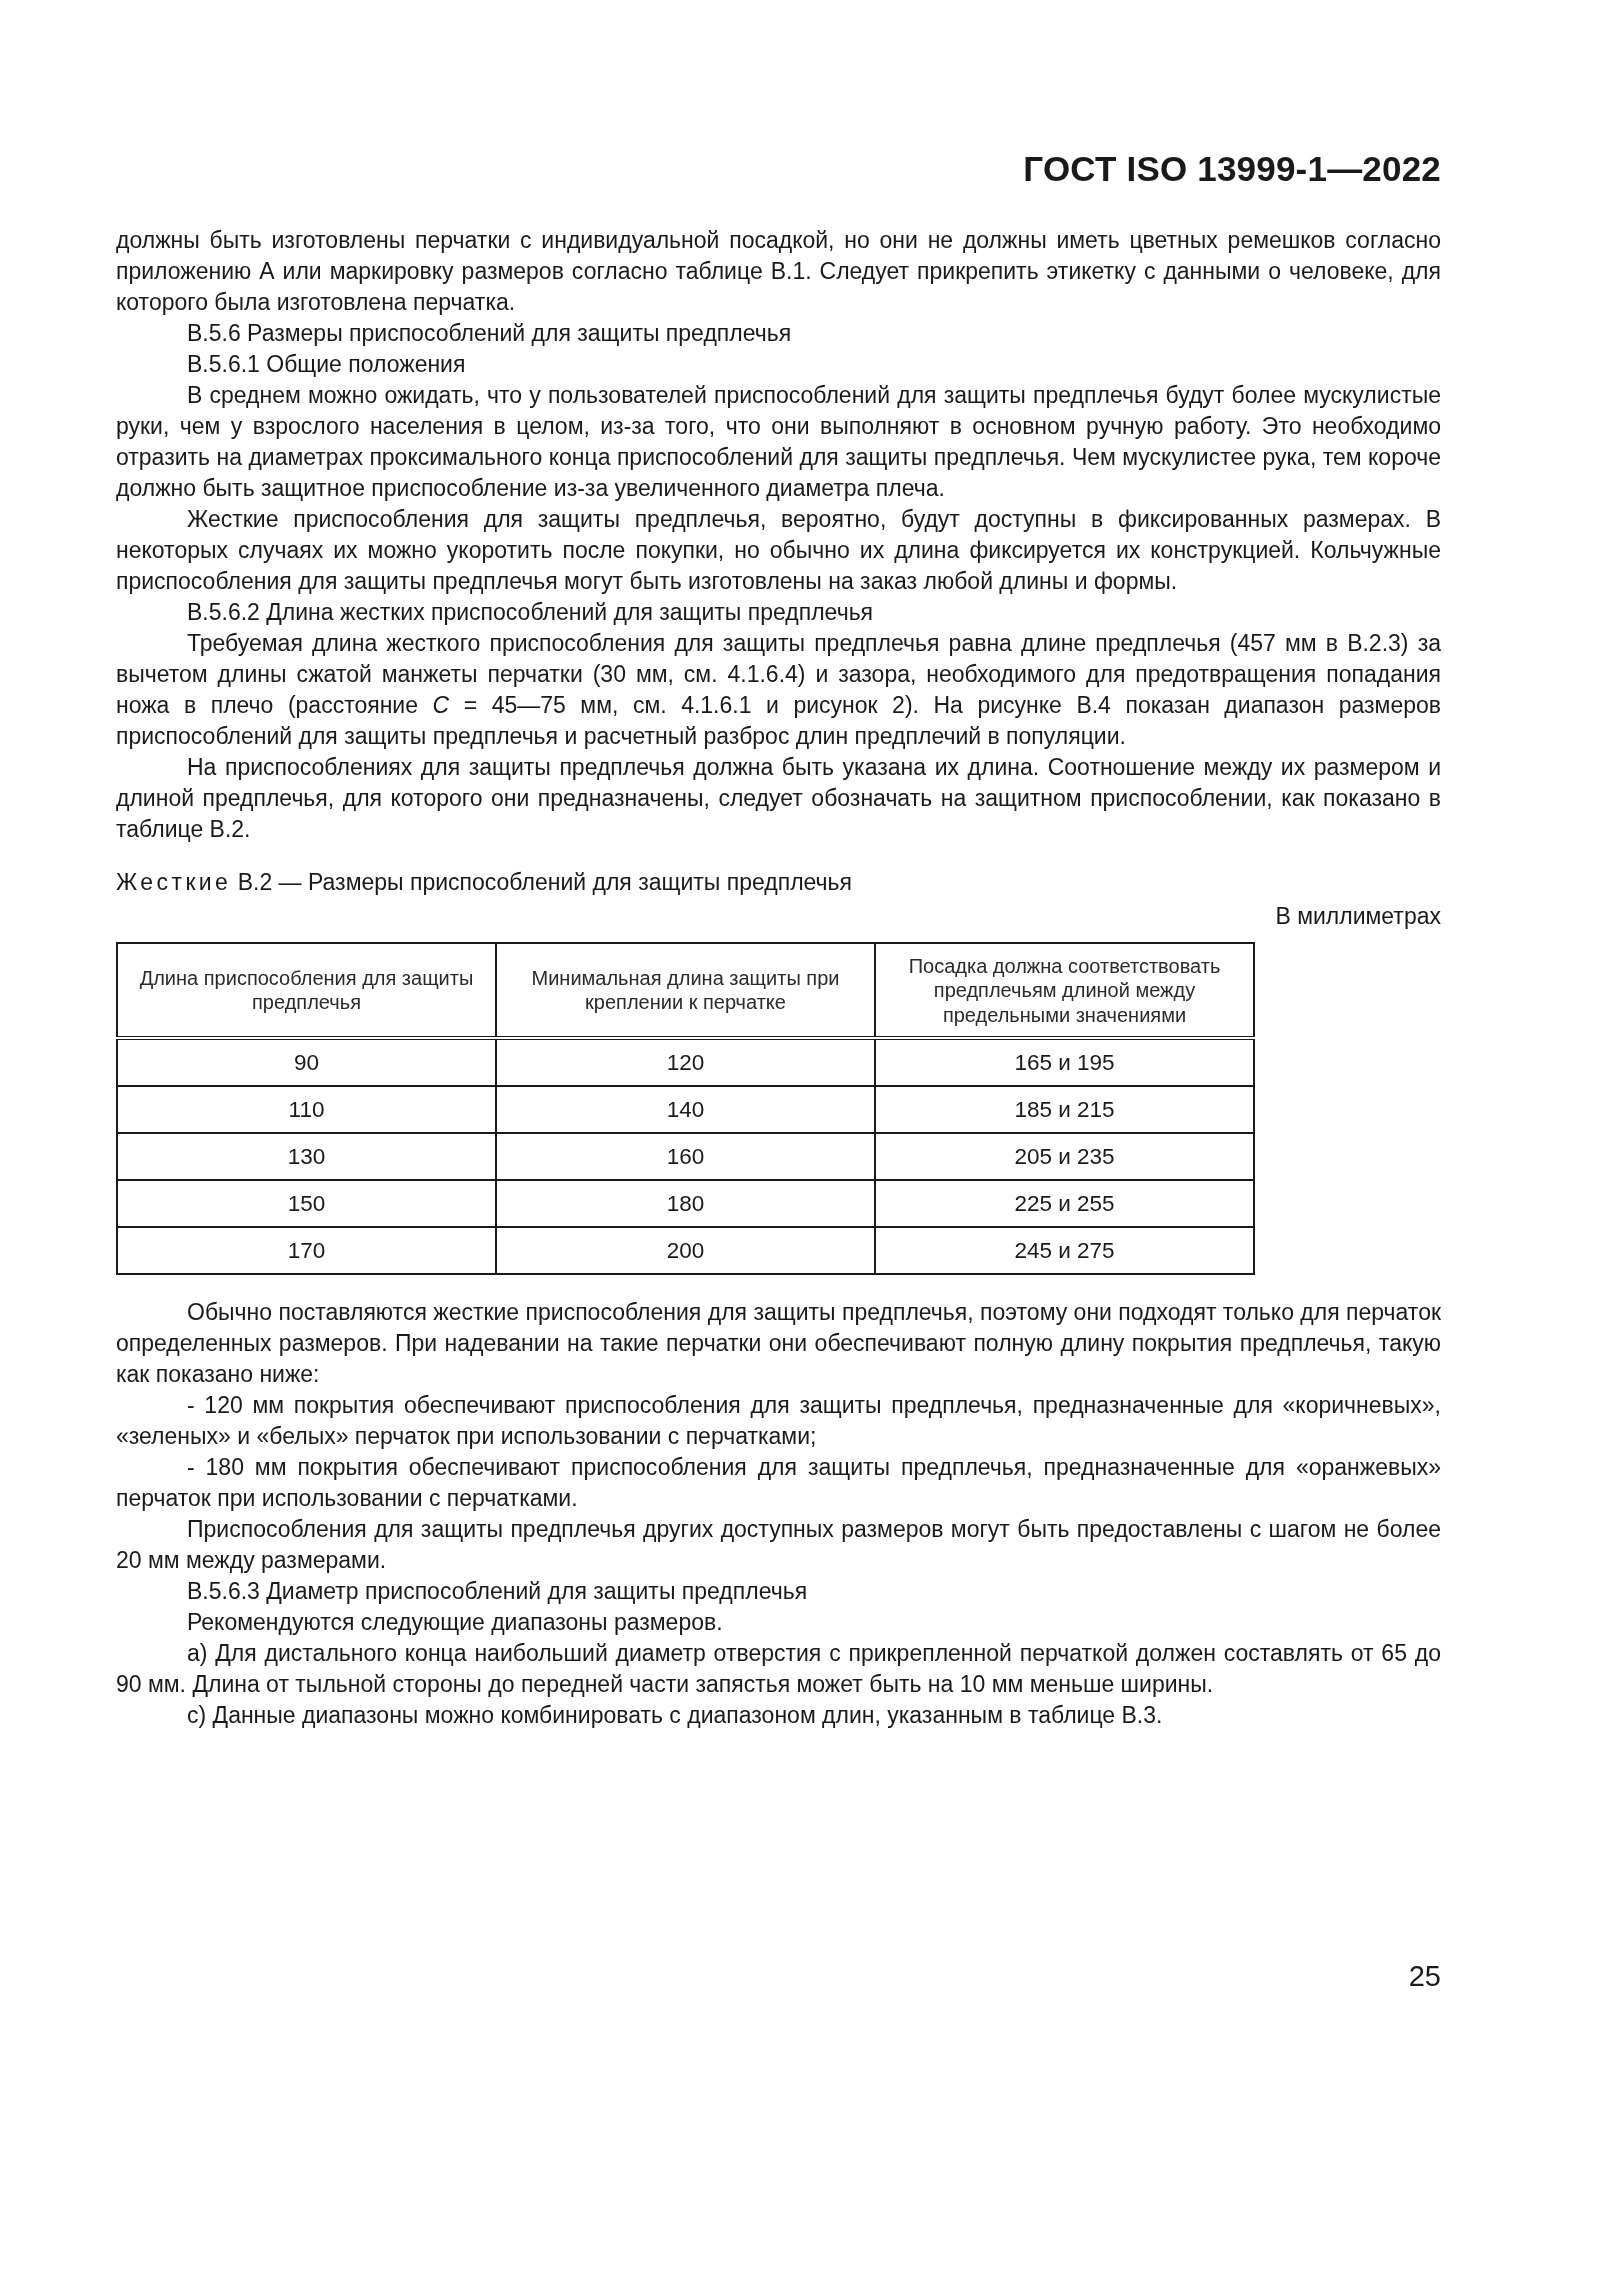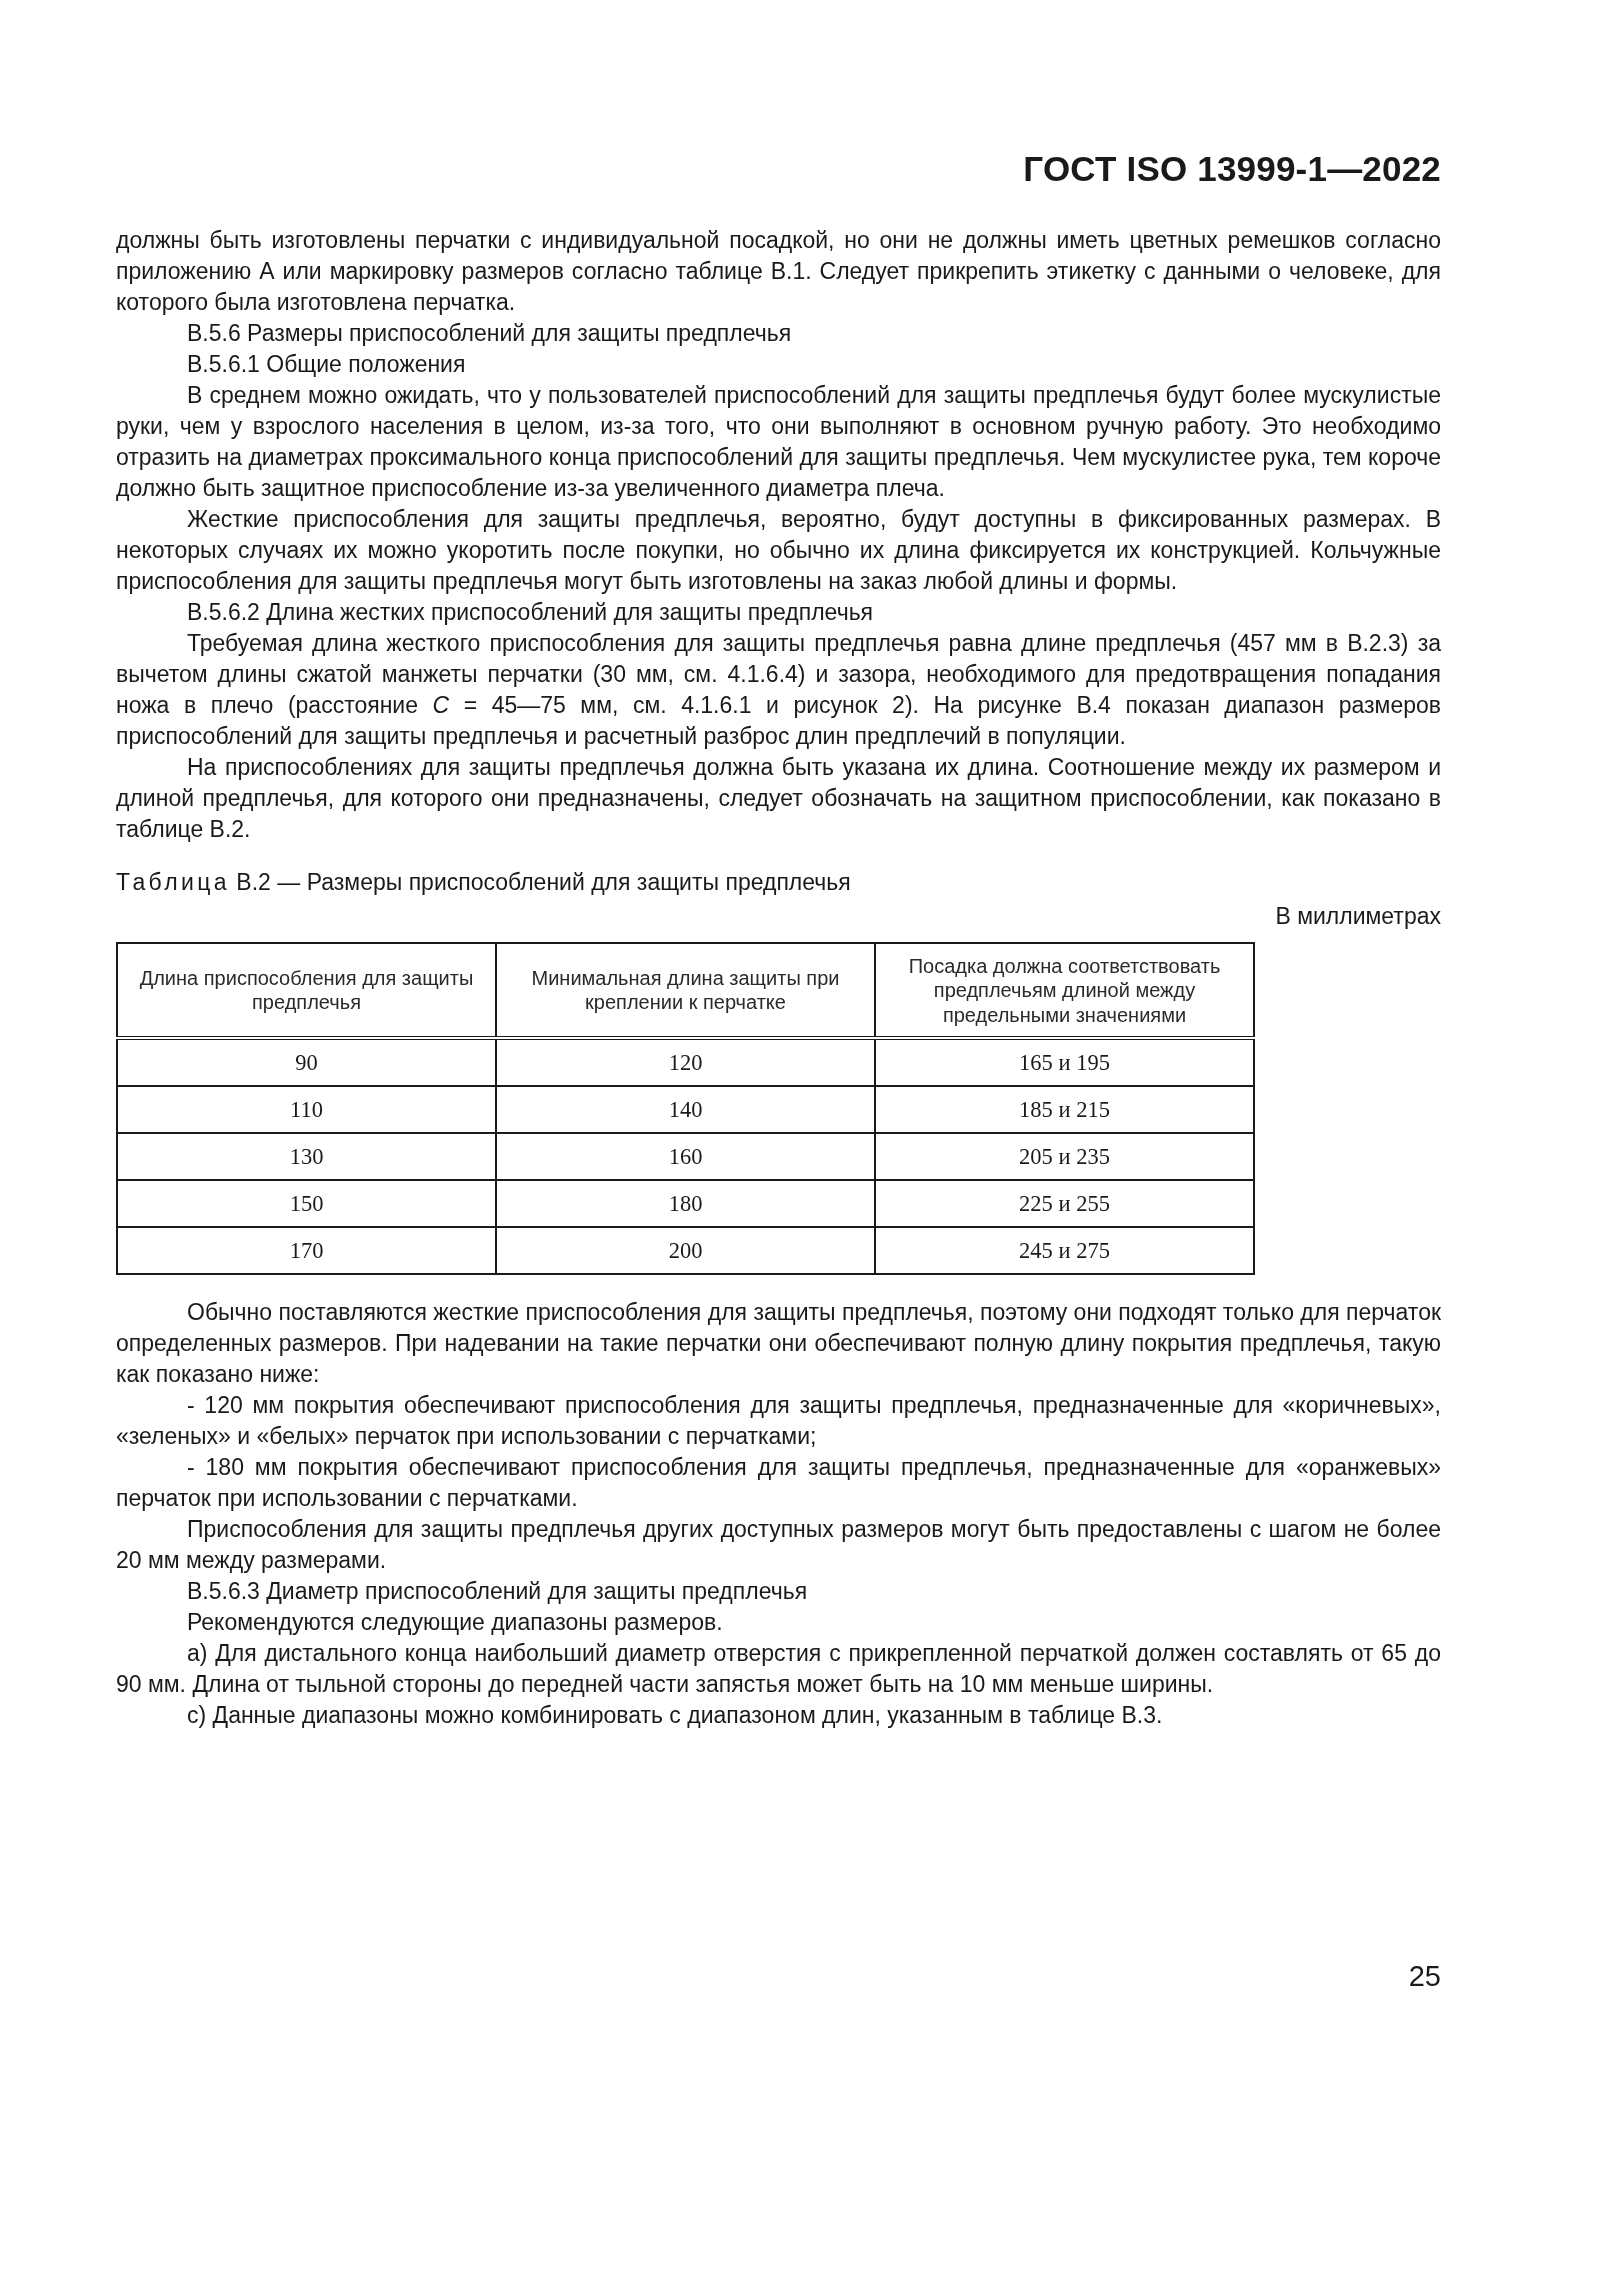--- a/index.html
+++ b/index.html
@@ -81,21 +81,20 @@
     table.data-table th {
       height: 92px;
       line-height: 24.5px;
       font-size: 20px;
       color: #2a2a2a;
       border-bottom: 4.9px double #1a1a1a;
     }
     table.data-table td {
       height: 45px;
       font-size: 22.5px;
-      font-family: Liberation Serif, serif;
     }
     table.data-table tbody tr + tr td {
       border-top: 2.9px solid #1a1a1a;
     }
     .list-item {
       text-indent: 71px;
     }
     .page-number {
       position: absolute;
       right: 0;
@@ -121,21 +120,21 @@
     <p class="indent">В среднем можно ожидать, что у пользователей приспособлений для защиты предплечья будут более мускулистые руки, чем у взрослого населения в целом, из-за того, что они выполняют в основном ручную работу. Это необходимо отразить на диаметрах проксимального конца приспособлений для защиты предплечья. Чем мускулистее рука, тем короче должно быть защитное приспособление из-за увеличенного диаметра плеча.</p>
 
     <p class="indent">Жесткие приспособления для защиты предплечья, вероятно, будут доступны в фиксированных размерах. В некоторых случаях их можно укоротить после покупки, но обычно их длина фиксируется их конструкцией. Кольчужные приспособления для защиты предплечья могут быть изготовлены на заказ любой длины и формы.</p>
 
     <p class="indent">В.5.6.2 Длина жестких приспособлений для защиты предплечья</p>
 
     <p class="indent"><span>Требуемая длина жесткого приспособления для защиты предплечья равна длине предплечья (457 мм в В.2.3) за вычетом длины сжатой манжеты перчатки (30 мм, см. 4.1.6.4) и зазора, необходимого для предотвращения попадания ножа в плечо (расстояние </span><span class="italic">C</span><span> = 45—75 мм, см. 4.1.6.1 и рисунок 2). На рисунке В.4 показан диапазон размеров приспособлений для защиты предплечья и расчетный разброс длин предплечий в популяции.</span></p>
 
     <p class="indent">На приспособлениях для защиты предплечья должна быть указана их длина. Соотношение между их размером и длиной предплечья, для которого они предназначены, следует обозначать на защитном приспособлении, как показано в таблице В.2.</p>
 
-    <p class="table-caption"><span class="spaced">Таблица</span><span> В.2 — Размеры приспособлений для защиты предплечья</span></p>
+    <p class="table-caption"><span class="spaced">Жесткие</span><span> В.2 — Размеры приспособлений для защиты предплечья</span></p>
 
     <p class="units">В миллиметрах</p>
 
     <table class="data-table">
       <thead>
         <tr>
           <th>Длина приспособления для защиты предплечья</th>
           <th>Минимальная длина защиты при креплении к перчатке</th>
           <th>Посадка должна соответствовать предплечьям длиной между предельными значениями</th>
         </tr>

